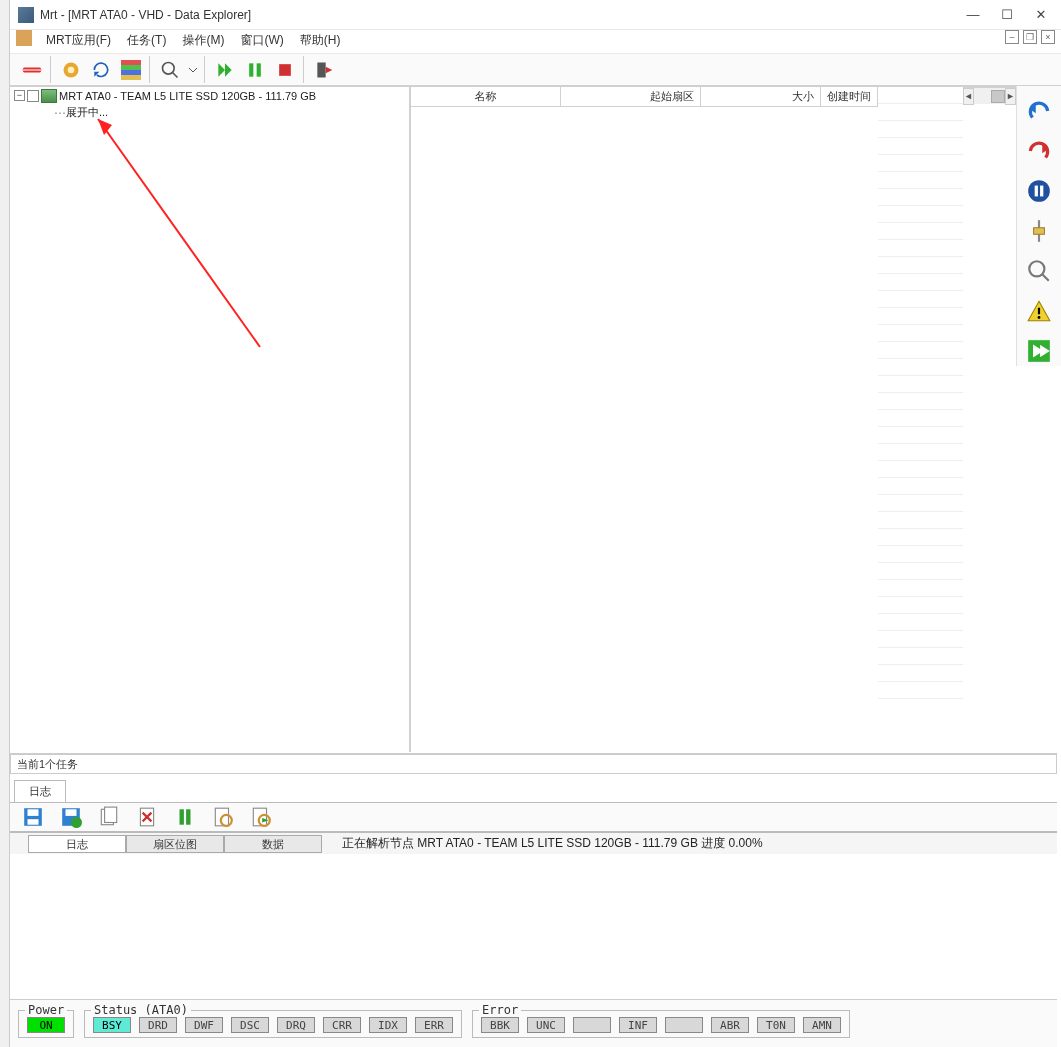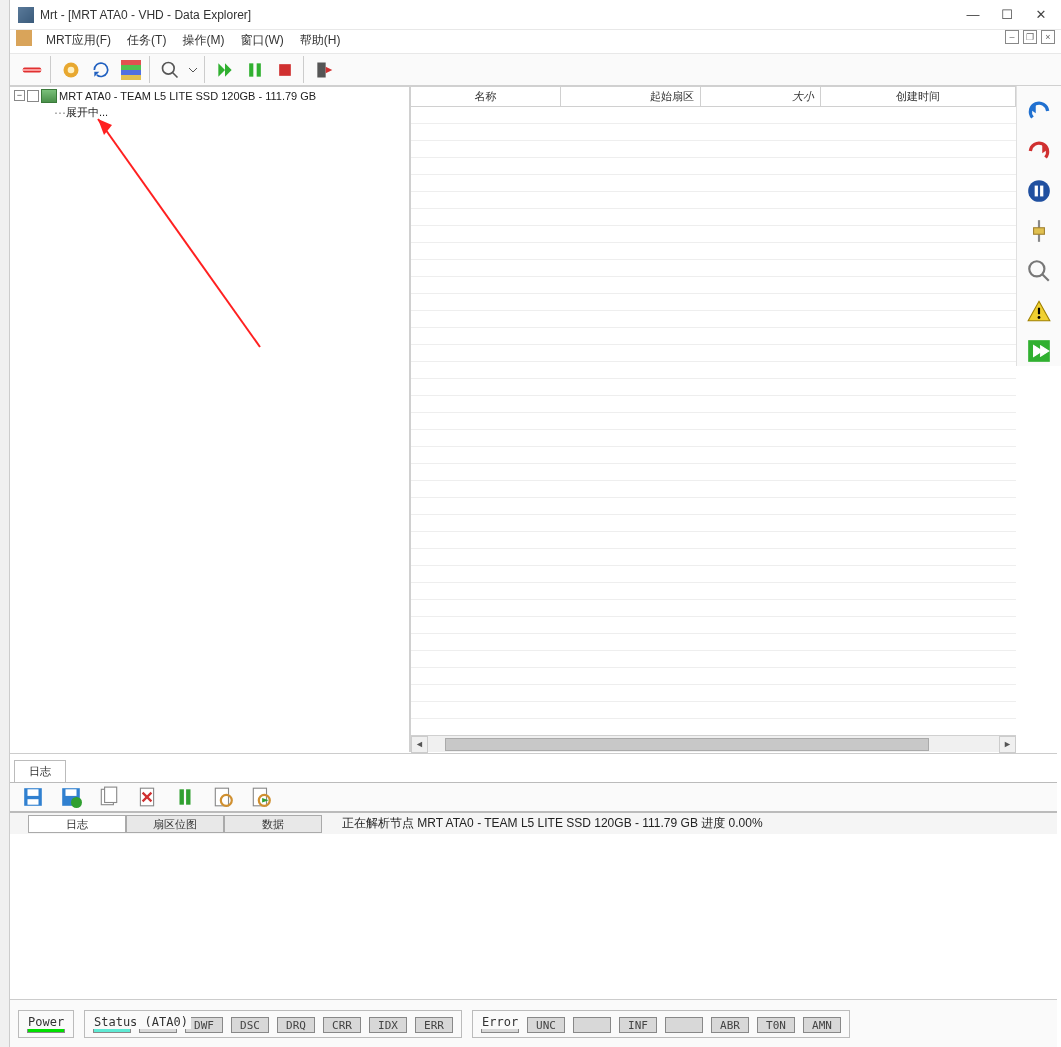--- a/index.html
+++ b/index.html
@@ -30,26 +30,26 @@
 .tree-expand { width: 11px; height: 11px; border: 1px solid #888; display: flex; align-items: center; justify-content: center; font-size: 9px; line-height: 1; color: #444; }
 .tree-check { width: 12px; height: 12px; border: 1px solid #888; }
 .tree-icon { width: 16px; height: 14px; background: linear-gradient(#7ac07a,#4a904a); border: 1px solid #3a7a3a; }
 .tree-label { color: #222; font-size: 11px; }
 .tree-child { padding-left: 30px; display: flex; align-items: center; height: 17px; }
 .tree-dots { padding-left: 14px; color: #888; }
 
 .arrow-annotation { position: absolute; left: 40px; top: 20px; pointer-events: none; z-index: 10; }
 .arrow-annotation2 { position: absolute; left: 128px; bottom: 18px; pointer-events: none; z-index: 10; }
 
-.grid-panel { flex: 1; display: flex; flex-direction: column; border-left: 1px solid #d0d0d0; }
+.grid-panel { flex: 1; display: flex; border-left: 1px solid #d0d0d0; }
 .grid-header { height: 20px; display: flex; border-bottom: 1px solid #d0d0d0; background: #fff; }
 .grid-header-cell { border-right: 1px solid #d0d0d0; padding: 2px 6px; text-align: right; color: #333; font-size: 11px; }
 .gc-name { width: 150px; text-align: center; }
 .gc-start { width: 140px; }
-.gc-size { width: 120px; font-style: italic; }
+.gc-size { width: 120px; }
 .gc-time { flex: 1; text-align: center; }
 .grid-body { flex: 1; overflow-y: auto; background: #fff; }
 .grid-row { height: 17px; border-bottom: 1px solid #eee; }
 .grid-scroll-x { height: 17px; background: #f0f0f0; border-top: 1px solid #d0d0d0; display: flex; align-items: center; }
 .grid-scroll-x .thumb { height: 13px; background: #c8c8c8; margin-left: 17px; width: 80%; border: 1px solid #aaa; }
 .grid-scroll-x .arr { width: 17px; height: 17px; border: 1px solid #ccc; display: flex; align-items: center; justify-content: center; font-size: 9px; color: #555; }
 
 .right-toolbar { position: absolute; right: 0; top: 86px; width: 45px; display: flex; flex-direction: column; gap: 14px; align-items: center; padding-top: 12px; background: #fafafa; border-left: 1px solid #e0e0e0; height: 280px; }
 .rt-btn { width: 26px; height: 26px; display: flex; align-items: center; justify-content: center; }
 
@@ -64,21 +64,21 @@
 .watermark { position: absolute; right: 30px; bottom: 20px; text-align: center; }
 .wm1 { font-size: 20px; color: #27408B; font-weight: bold; font-family: "SimHei", sans-serif; }
 .wm2 { font-size: 20px; color: #C71585; font-weight: bold; font-family: Arial; }
 .bottom-tabs { height: 22px; display: flex; align-items: center; gap: 0; padding-left: 18px; border-top: 1px solid #bbb; background: #f5f5f5; }
 .bottom-tab { width: 98px; height: 18px; border: 1px solid #aaa; background: #e8e8e8; text-align: center; font-size: 11px; line-height: 16px; color: #333; }
 .bottom-tab.active { background: #fff; }
 .bottom-status { margin-left: 20px; font-family: Liberation Sans, sans-serif; font-size: 12px; color: #222; }
 
 .status-bar { position: absolute; left: 10px; right: 4px; bottom: 0; height: 48px; display: flex; align-items: center; gap: 10px; padding: 4px 8px; border-top: 1px solid #ccc; background: #fafafa; }
 .status-group { border: 1px solid #bbb; padding: 6px 8px 4px; position: relative; display: flex; gap: 8px; align-items: center; }
-.status-group-label { position: absolute; top: -8px; left: 6px; background: #fafafa; padding: 0 3px; font-family: "SimSun", monospace; font-size: 12px; color: #333; margin-top: 12px; }
+.status-group-label { position: absolute; top: -8px; left: 6px; background: #fafafa; padding: 0 3px; font-family: "SimSun", monospace; font-size: 12px; color: #333; }
 .led { width: 38px; height: 16px; font-family: "SimSun", monospace; font-size: 11px; text-align: center; line-height: 16px; border: 1px solid #888; }
 .led.on { background: #00e000; color: #000; }
 .led.bsy { background: #5eead4; color: #000; }
 .led.off { background: #d8d8d8; color: #444; }
 
 </style>
 </head>
 <body>
 
 <div class="edge-strip"></div>
@@ -291,20 +291,21 @@
     </div>
   <div class="rt-btn">
       <svg viewBox="0 0 24 24">
         <rect x="2" y="2" width="20" height="20" fill="#30b030"></rect>
         <path d="M7 7 L15 12 L7 17 Z M13 7 L21 12 L13 17" fill="#fff" stroke="#fff"></path>
       </svg>
     </div>
 </div>
 
 <div class="bottom-area">
+  <div class="task-bar">当前1个任务</div>
   <div class="log-tabs">
     <div class="log-tab">日志</div>
   </div>
   <div class="log-toolbar">
     <div class="log-tool">
         <svg viewBox="0 0 20 20">
           <rect x="2" y="2" width="16" height="16" fill="#3080d0"></rect>
           <rect x="5" y="3" width="10" height="6" fill="#fff"></rect>
           <rect x="5" y="12" width="10" height="5" fill="#fff"></rect>
         </svg>

